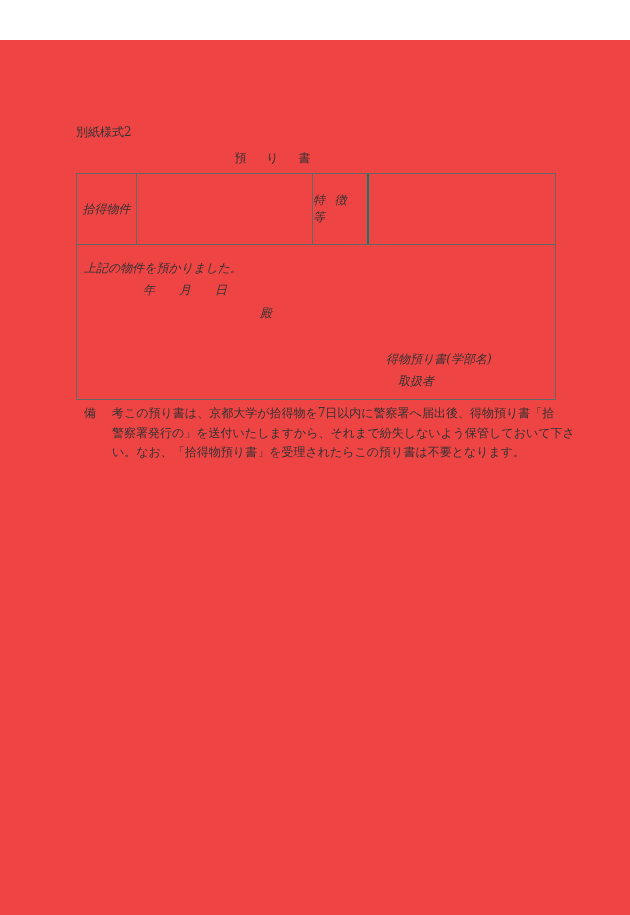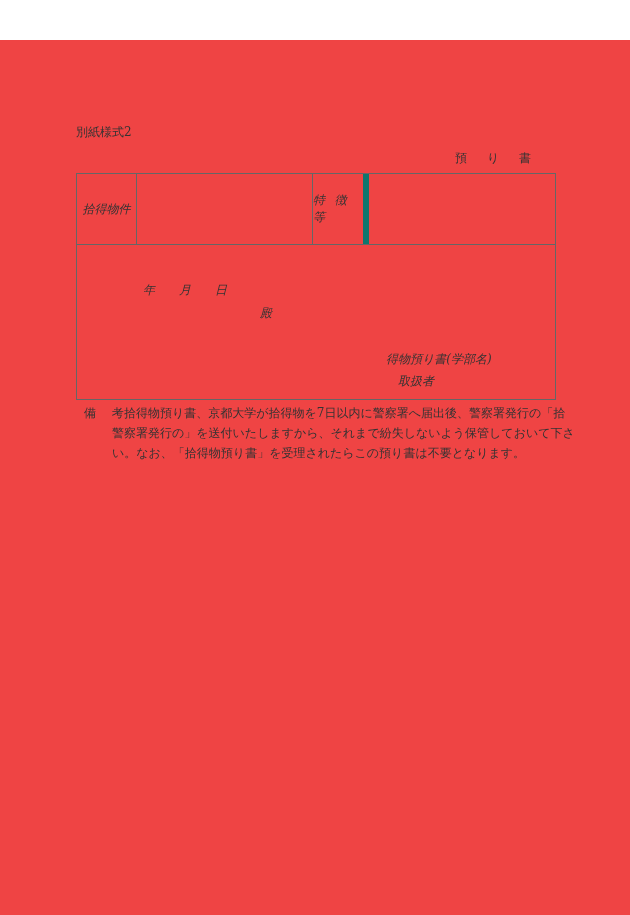--- a/index.html
+++ b/index.html
@@ -6,28 +6,28 @@
     body {
       width: 630px; height: 915px;
       background: #ffffff;
       position: relative;
       font-family: "DejaVu Serif", "Liberation Serif", serif;
       color: #333333;
       overflow: hidden;
     }
     .page { position: absolute; left: 0; top: 0; width: 630px; height: 915px; background: #ef4444; margin-top: 40px; }
     .form-code { position: absolute; left: 76px; top: 84px; font-size: 12px; letter-spacing: 0px; }
-    .title { position: absolute; left: 0; width: 539px; top: 110px; text-align: right; font-size: 12px; padding-left: 6px; box-sizing: border-box; }
+    .title { position: absolute; left: 0; width: 539px; top: 110px; text-align: center; font-size: 12px; padding-left: 6px; box-sizing: border-box; }
     .title span { display: inline-block; margin: 0 8px; }
     .tbl { position: absolute; left: 76px; top: 133px; width: 480px; height: 227px; border: 1px solid #666; box-sizing: border-box; font-style: italic; }
     .row1 { position: absolute; left: 0; top: 0; width: 100%; height: 71px; border-bottom: 1px solid #666; box-sizing: border-box; }
     .cell { position: absolute; top: 0; height: 70px; box-sizing: border-box; display: flex; align-items: center; font-size: 12px; }
     .c1 { left: 0; width: 60px; justify-content: center; border-right: 1px solid #666; }
     .c2 { left: 60px; width: 176px; border-right: 1px solid #666; }
-    .c3 { left: 236px; width: 56px; justify-content: center; border-right: 6px solid #0f766e; letter-spacing: 3px; }
+    .c3 { left: 236px; width: 56px; justify-content: center; border-right: 2px solid #0f766e; letter-spacing: 3px; }
     .c4 { left: 292px; width: 186px; }
     .body-text { position: absolute; font-size: 12px; white-space: nowrap; }
     .notes { position: absolute; left: 76px; top: 363px; width: 484px; font-size: 12px; line-height: 20px; }
     .notes .label { position: absolute; left: 8px; top: 0; }
     .notes .label span { display: inline-block; margin-right: 12px; }
     .notes .line { position: absolute; white-space: nowrap; }
   </style>
 </head>
 <body>
 
@@ -41,33 +41,34 @@
   </div>
 
   <div class="tbl">
     <div class="row1">
       <div class="cell c1">拾得物件</div>
       <div class="cell c2"></div>
       <div class="cell c3">特 徴 等</div>
       <div class="cell c4"></div>
     </div>
 
+    <div class="body-text" style="left:7px; top:86px;">上記の物件を預かりました。</div>
 
     <div class="body-text" style="left:66px; top:108px;">年</div>
     <div class="body-text" style="left:102px; top:108px;">月</div>
     <div class="body-text" style="left:138px; top:108px;">日</div>
 
     <div class="body-text" style="left:183px; top:131px;">殿</div>
 
     <div class="body-text" style="left:309px; top:177px;">得物預り書(学部名)</div>
     <div class="body-text" style="left:321px; top:199px;">取扱者</div>
   </div>
 
   <div class="notes">
     <div class="label">
       <span>備</span>
       <span>考</span>
     </div>
-    <div class="line" style="left:48px; top:0px;">拾得物預り書、京都大学が拾得物を7日以内に警察署へ届出後、警察署発行の「拾</div>
+    <div class="line" style="left:48px; top:0px;">この預り書は、京都大学が拾得物を7日以内に警察署へ届出後、得物預り書「拾</div>
     <div class="line" style="left:36px; top:20px;">警察署発行の」を送付いたしますから、それまで紛失しないよう保管しておいて下さ</div>
-    <div class="line" style="left:36px; top:40px;">い。なお、「拾得物預り書」を受理されたらこの預り書は不要となります。</div>
+    <div class="line" style="left:36px; top:40px;font-family:Liberation Mono, monospace;">い。なお、「拾得物預り書」を受理されたらこの預り書は不要となります。</div>
   </div>
 </div>
 
 </body></html>

